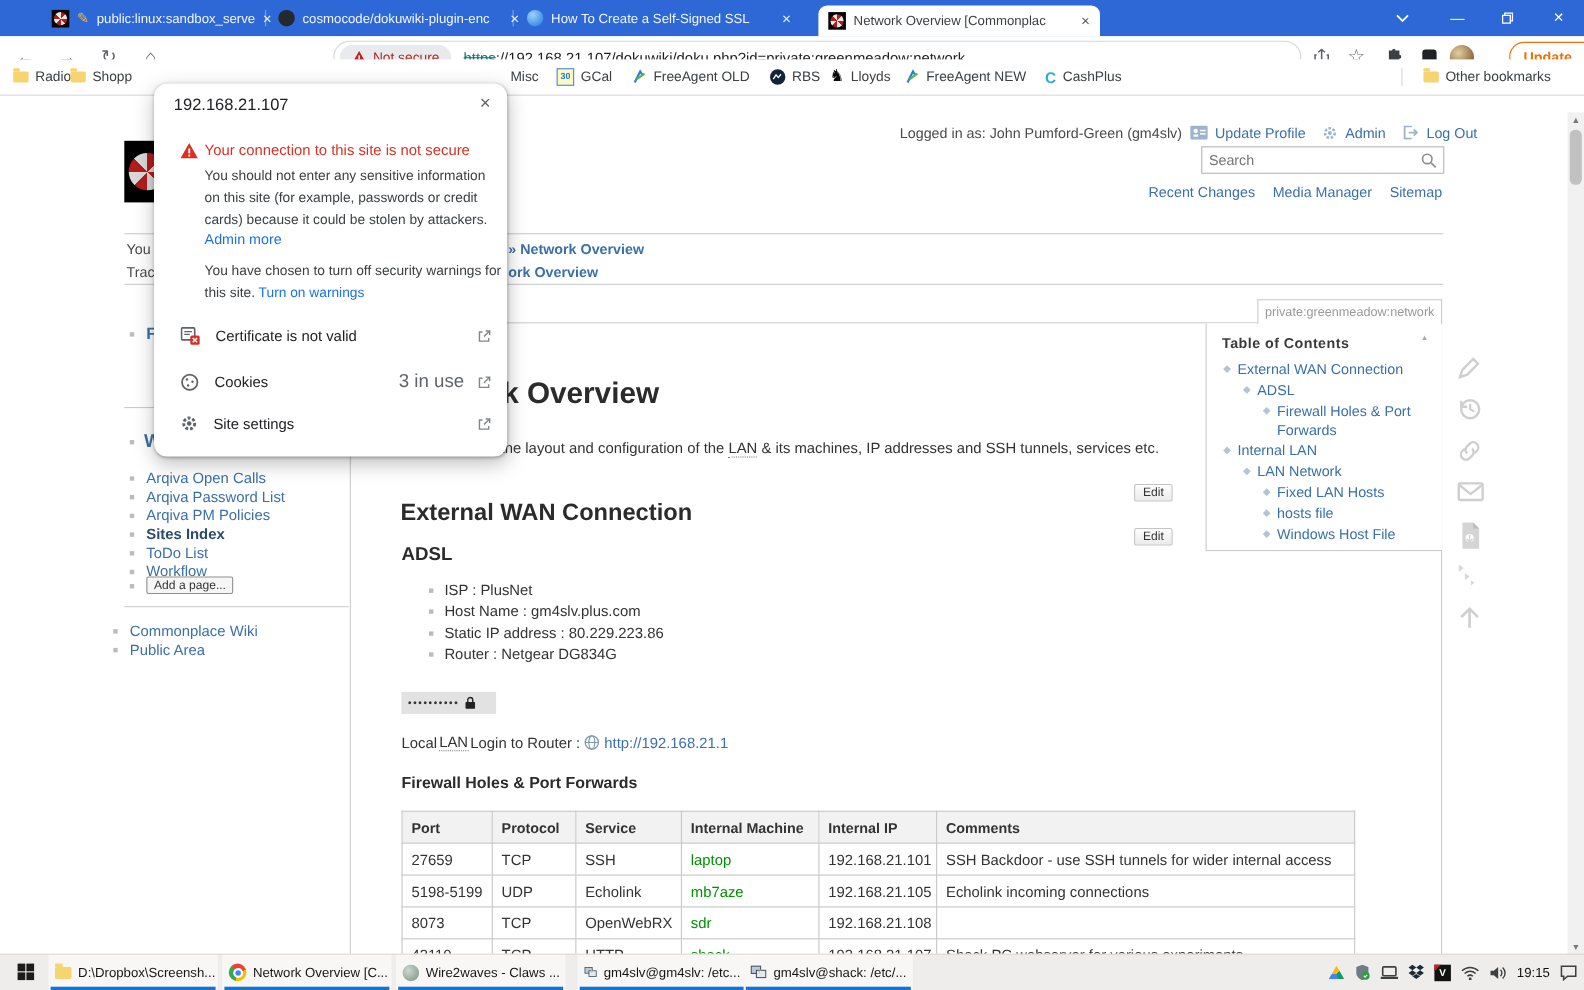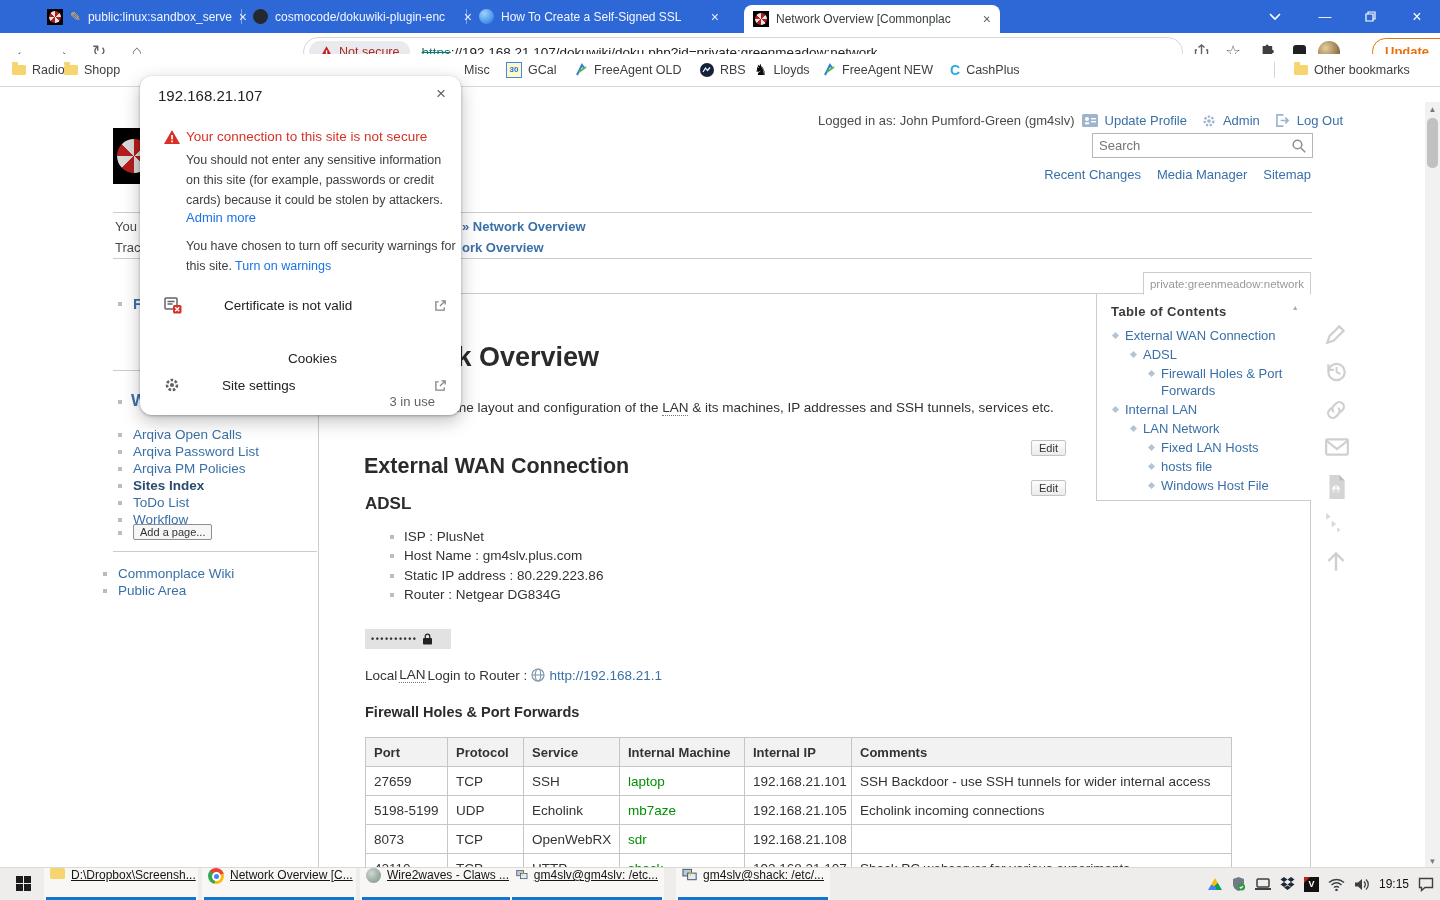--- a/index.html
+++ b/index.html
@@ -84,28 +84,28 @@
   
   .tool{position:absolute;left:1324px;}
   
   #pgsb{position:absolute;right:0;top:0;bottom:0;width:15px;background:#f1f1f1;}
   #pgsb .ar{position:absolute;left:0;width:15px;height:14px;display:flex;align-items:center;justify-content:center;
             font-size:8px;color:#787878;}
   #pgsb .thumb{position:absolute;left:2px;top:16px;width:11px;height:50px;background:#c1c1c1;border-radius:5px;}
   
   #popup{position:absolute;left:140px;top:76px;width:321px;height:339px;background:#fff;border-radius:12px;z-index:100;
          box-shadow:0 1px 3px rgba(0,0,0,.28),0 6px 18px rgba(0,0,0,.25);font-size:13px;color:#3c4043;}
-  #popup .row{position:absolute;left:24px;right:14px;height:22px;display:flex;align-items:center;gap:28px;}
+  #popup .row{position:absolute;left:24px;right:14px;height:22px;display:flex;align-items:center;}
   #popup .row .lbl{margin-left:14px;font-size:13.5px;color:#202124;}
   #popup .row .ext{margin-left:auto;}
   a.bl{color:#1a73e8;text-decoration:none;}
   
   #taskbar{position:absolute;left:0;right:0;bottom:0;height:32px;background:#efedec;border-top:1px solid #dcdad9;}
-  .tbtn{position:absolute;top:0;height:32px;width:154px;background:#f8f7f6;display:flex;align-items:flex-start;gap:6px;
-        padding:0 6px;box-sizing:border-box;font-size:12px;color:#161616;white-space:nowrap;overflow:hidden;text-decoration:underline;}
+  .tbtn{position:absolute;top:0;height:32px;width:154px;background:#f8f7f6;display:flex;align-items:center;gap:6px;
+        padding:0 6px;box-sizing:border-box;font-size:12px;color:#161616;white-space:nowrap;overflow:hidden;}
   .tbtn .ul{position:absolute;left:2px;right:2px;bottom:0;height:3px;background:#1176d2;}
   .chrome{width:16px;height:16px;border-radius:50%;position:relative;flex:none;
           background:conic-gradient(from -45deg,#ea4335 0 33%,#fbbc05 0 66%,#34a853 0 100%);}
   .chrome:after{content:"";position:absolute;inset:3.5px;background:#4285f4;border:2px solid #fff;border-radius:50%;}
   .fold2{width:15px;height:11px;background:#f6d46f;border-radius:1.5px;position:relative;flex:none;}
   .fold2:before{content:"";position:absolute;top:-3px;left:0;width:7px;height:3px;background:#f6d46f;}
   .claws{width:15px;height:15px;border-radius:50%;background:radial-gradient(circle at 35% 35%,#cfd8d2,#76907e);flex:none;}
   .winlogo{display:grid;grid-template-columns:7px 7px;grid-template-rows:7px 7px;gap:1px;}
   .winlogo i{background:#1b1b1b;}
   #tray{position:absolute;right:6px;top:0;height:32px;display:flex;align-items:center;gap:9px;}
@@ -540,29 +540,29 @@
           <path d="M3.5 4.5h7M3.5 7h5" stroke="#5f6368" stroke-width="1.3"></path>
           <rect x="9" y="8" width="8.5" height="8.5" rx="1.5" fill="#d93025"></rect>
           <path d="M11.2 10.2l4 4M15.2 10.2l-4 4" stroke="#fff" stroke-width="1.4"></path>
         </svg>
       <span class="lbl">Certificate is not valid</span>
       <svg class="ext" width="13" height="13" viewBox="0 0 14 14">
           <path d="M5 3H2v9h9V9" fill="none" stroke="#80868b" stroke-width="1.4"></path>
           <path d="M8 2h4v4M12 2L6.5 7.5" fill="none" stroke="#80868b" stroke-width="1.4"></path>
         </svg>
     </div>
-    <div class="row" style="top:247px;flex-direction:column;">
+    <div class="row" style="top:260px;">
       <svg width="17" height="17" viewBox="0 0 17 17">
           <circle cx="8.5" cy="8.5" r="7" fill="none" stroke="#5f6368" stroke-width="1.6"></circle>
           <circle cx="6" cy="6" r="1.1" fill="#5f6368"></circle>
           <circle cx="11" cy="8" r="1.1" fill="#5f6368"></circle>
           <circle cx="7" cy="11.5" r="1.1" fill="#5f6368"></circle>
         </svg>
       <span class="lbl">Cookies</span>
-      <span style="margin-left:auto;font-size:13px;color:#5f6368;margin-right:12px;">3 in use</span>
+      <span style="margin-left:auto;font-size:17px;color:#5f6368;margin-right:12px;">3 in use</span>
       <svg width="13" height="13" viewBox="0 0 14 14">
           <path d="M5 3H2v9h9V9" fill="none" stroke="#80868b" stroke-width="1.4"></path>
           <path d="M8 2h4v4M12 2L6.5 7.5" fill="none" stroke="#80868b" stroke-width="1.4"></path>
         </svg>
     </div>
     <div class="row" style="top:298px;">
       <svg width="16" height="16" viewBox="0 0 16 16">
           <circle cx="8" cy="8" r="5" fill="none" stroke="#5f6368" stroke-width="2.6" stroke-dasharray="2.6 1.7"></circle>
           <circle cx="8" cy="8" r="2.1" fill="#5f6368"></circle>
         </svg>
@@ -591,21 +591,21 @@
     <div class="tbtn" style="left:202px;">
       <span class="chrome"></span>
       <span>Network Overview [C...</span>
       <span class="ul"></span>
     </div>
     <div class="tbtn" style="left:360px;">
       <span class="claws"></span>
       <span>Wire2waves - Claws ...</span>
       <span class="ul"></span>
     </div>
-    <div class="tbtn" style="left:510px;">
+    <div class="tbtn" style="left:525px;">
       <svg width="16" height="14" viewBox="0 0 16 14">
           <rect x="1" y="1" width="9" height="7" fill="#bcc9d6" stroke="#3c5068"></rect>
           <rect x="6" y="5" width="9" height="7" fill="#e3ebf2" stroke="#3c5068"></rect>
           <path d="M8 2l3 4-2-1 1 4-3-4 2 1z" fill="#f4c430"></path>
         </svg>
       <span>gm4slv@gm4slv: /etc...</span>
       <span class="ul"></span>
     </div>
     <div class="tbtn" style="left:676px;">
       <svg width="16" height="14" viewBox="0 0 16 14">

